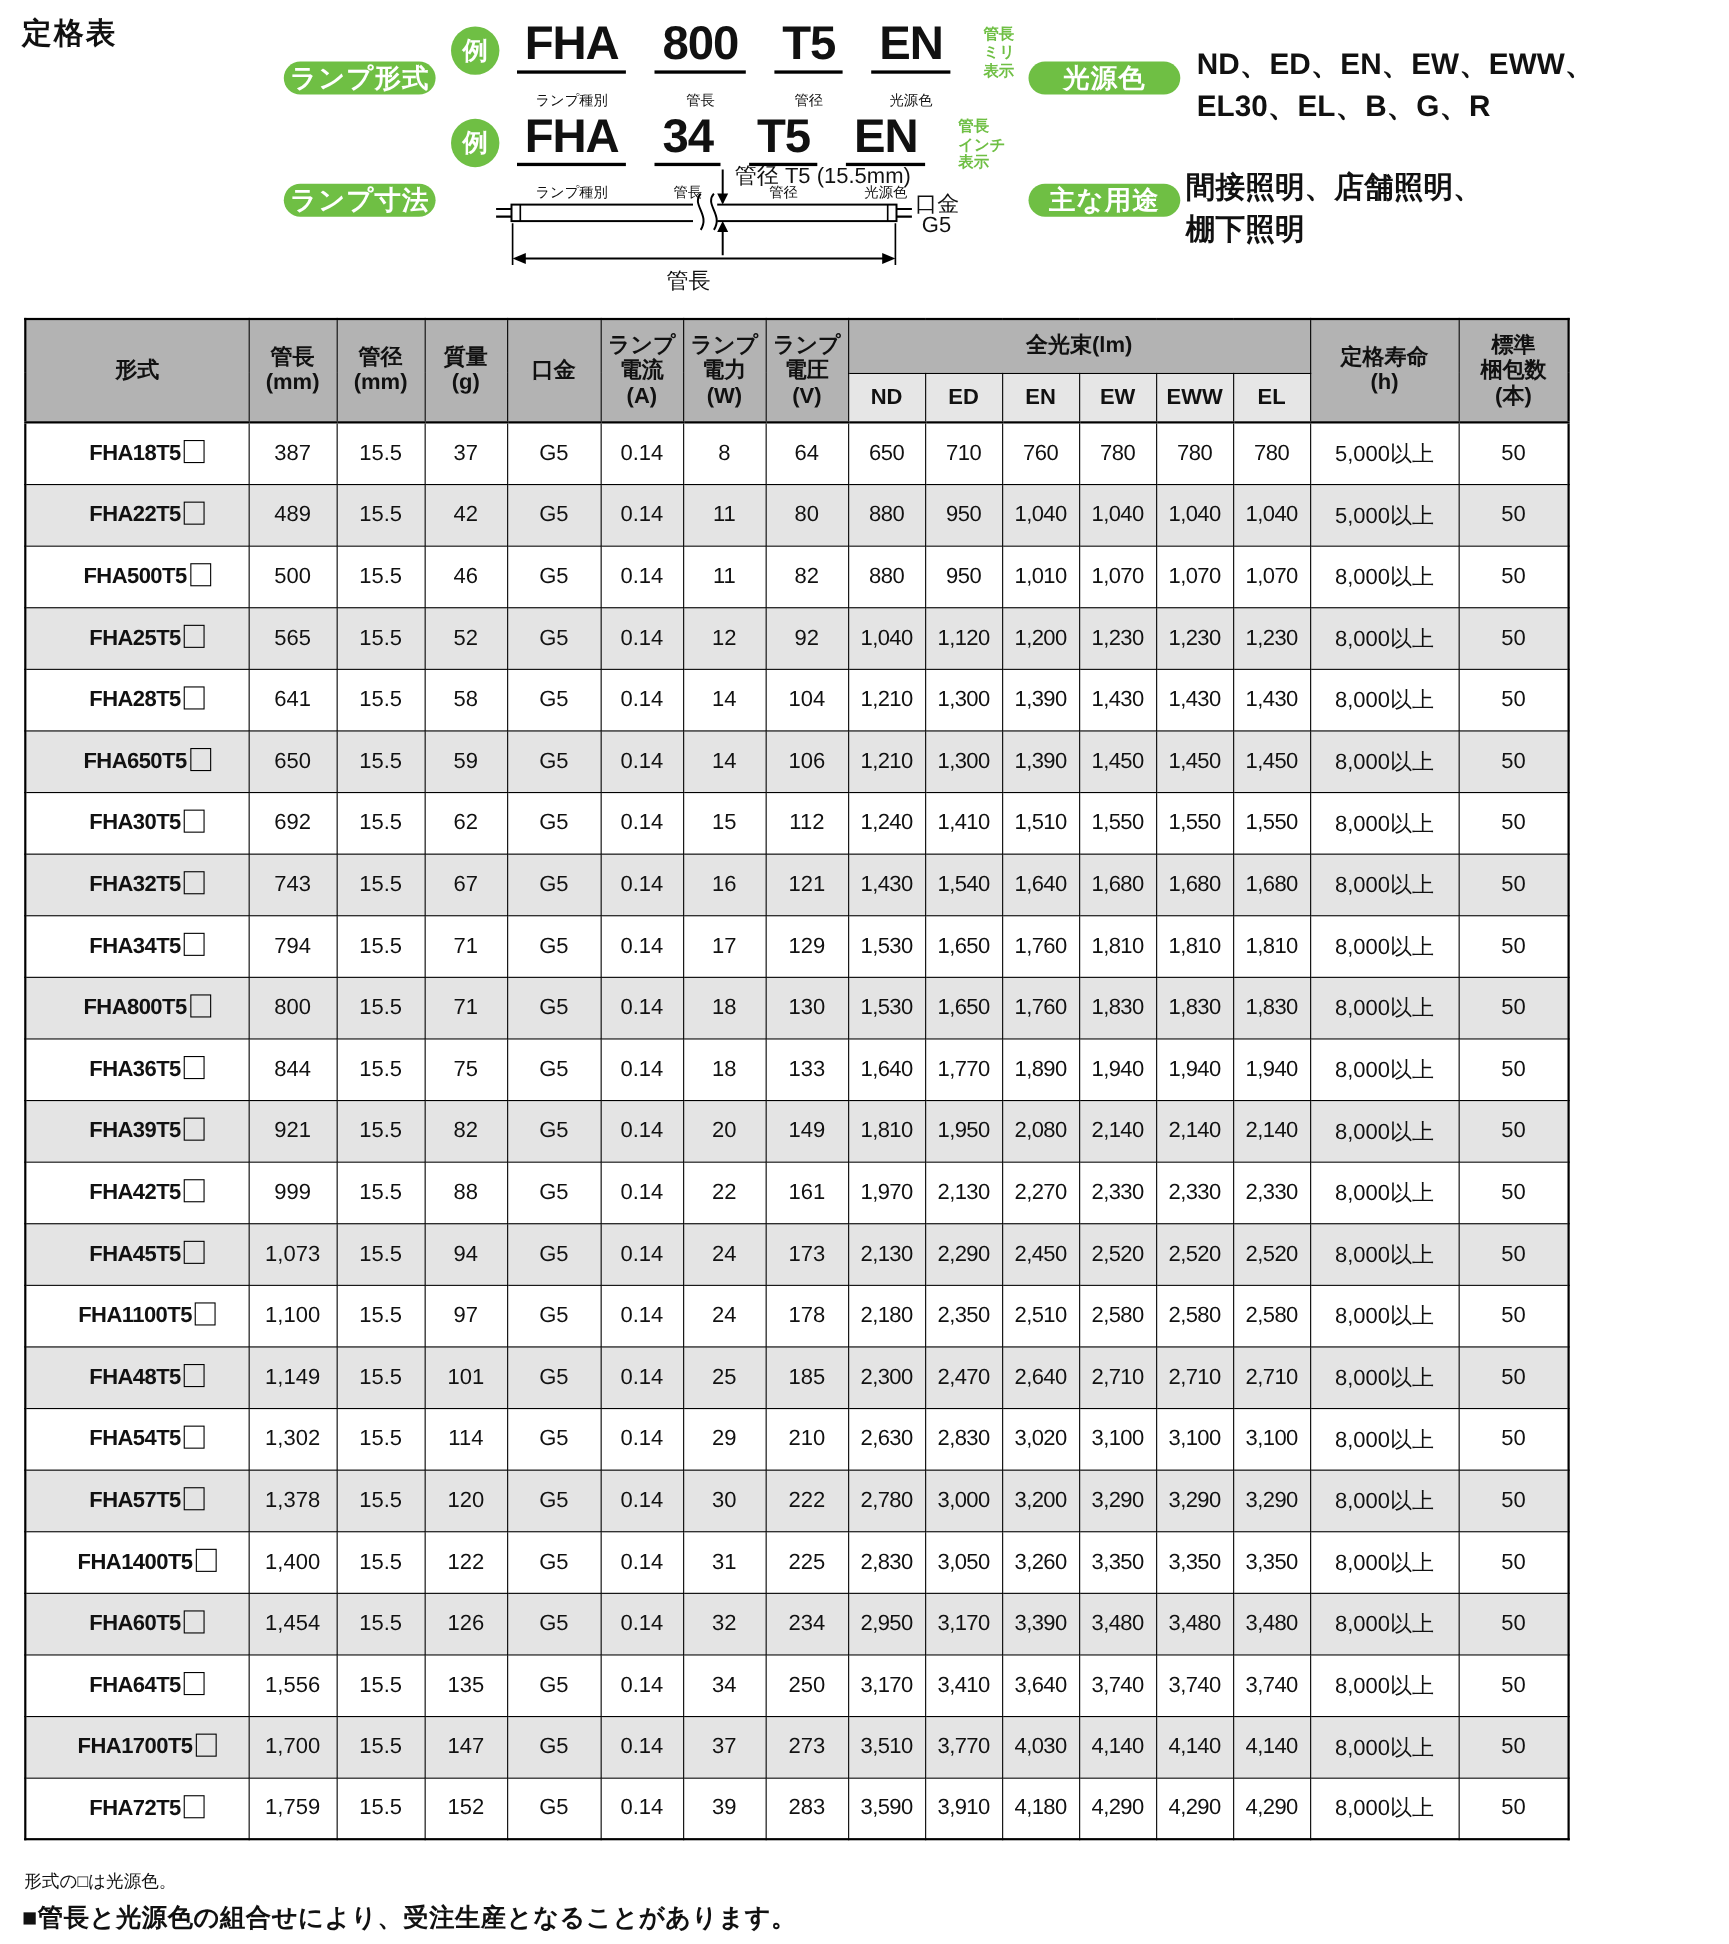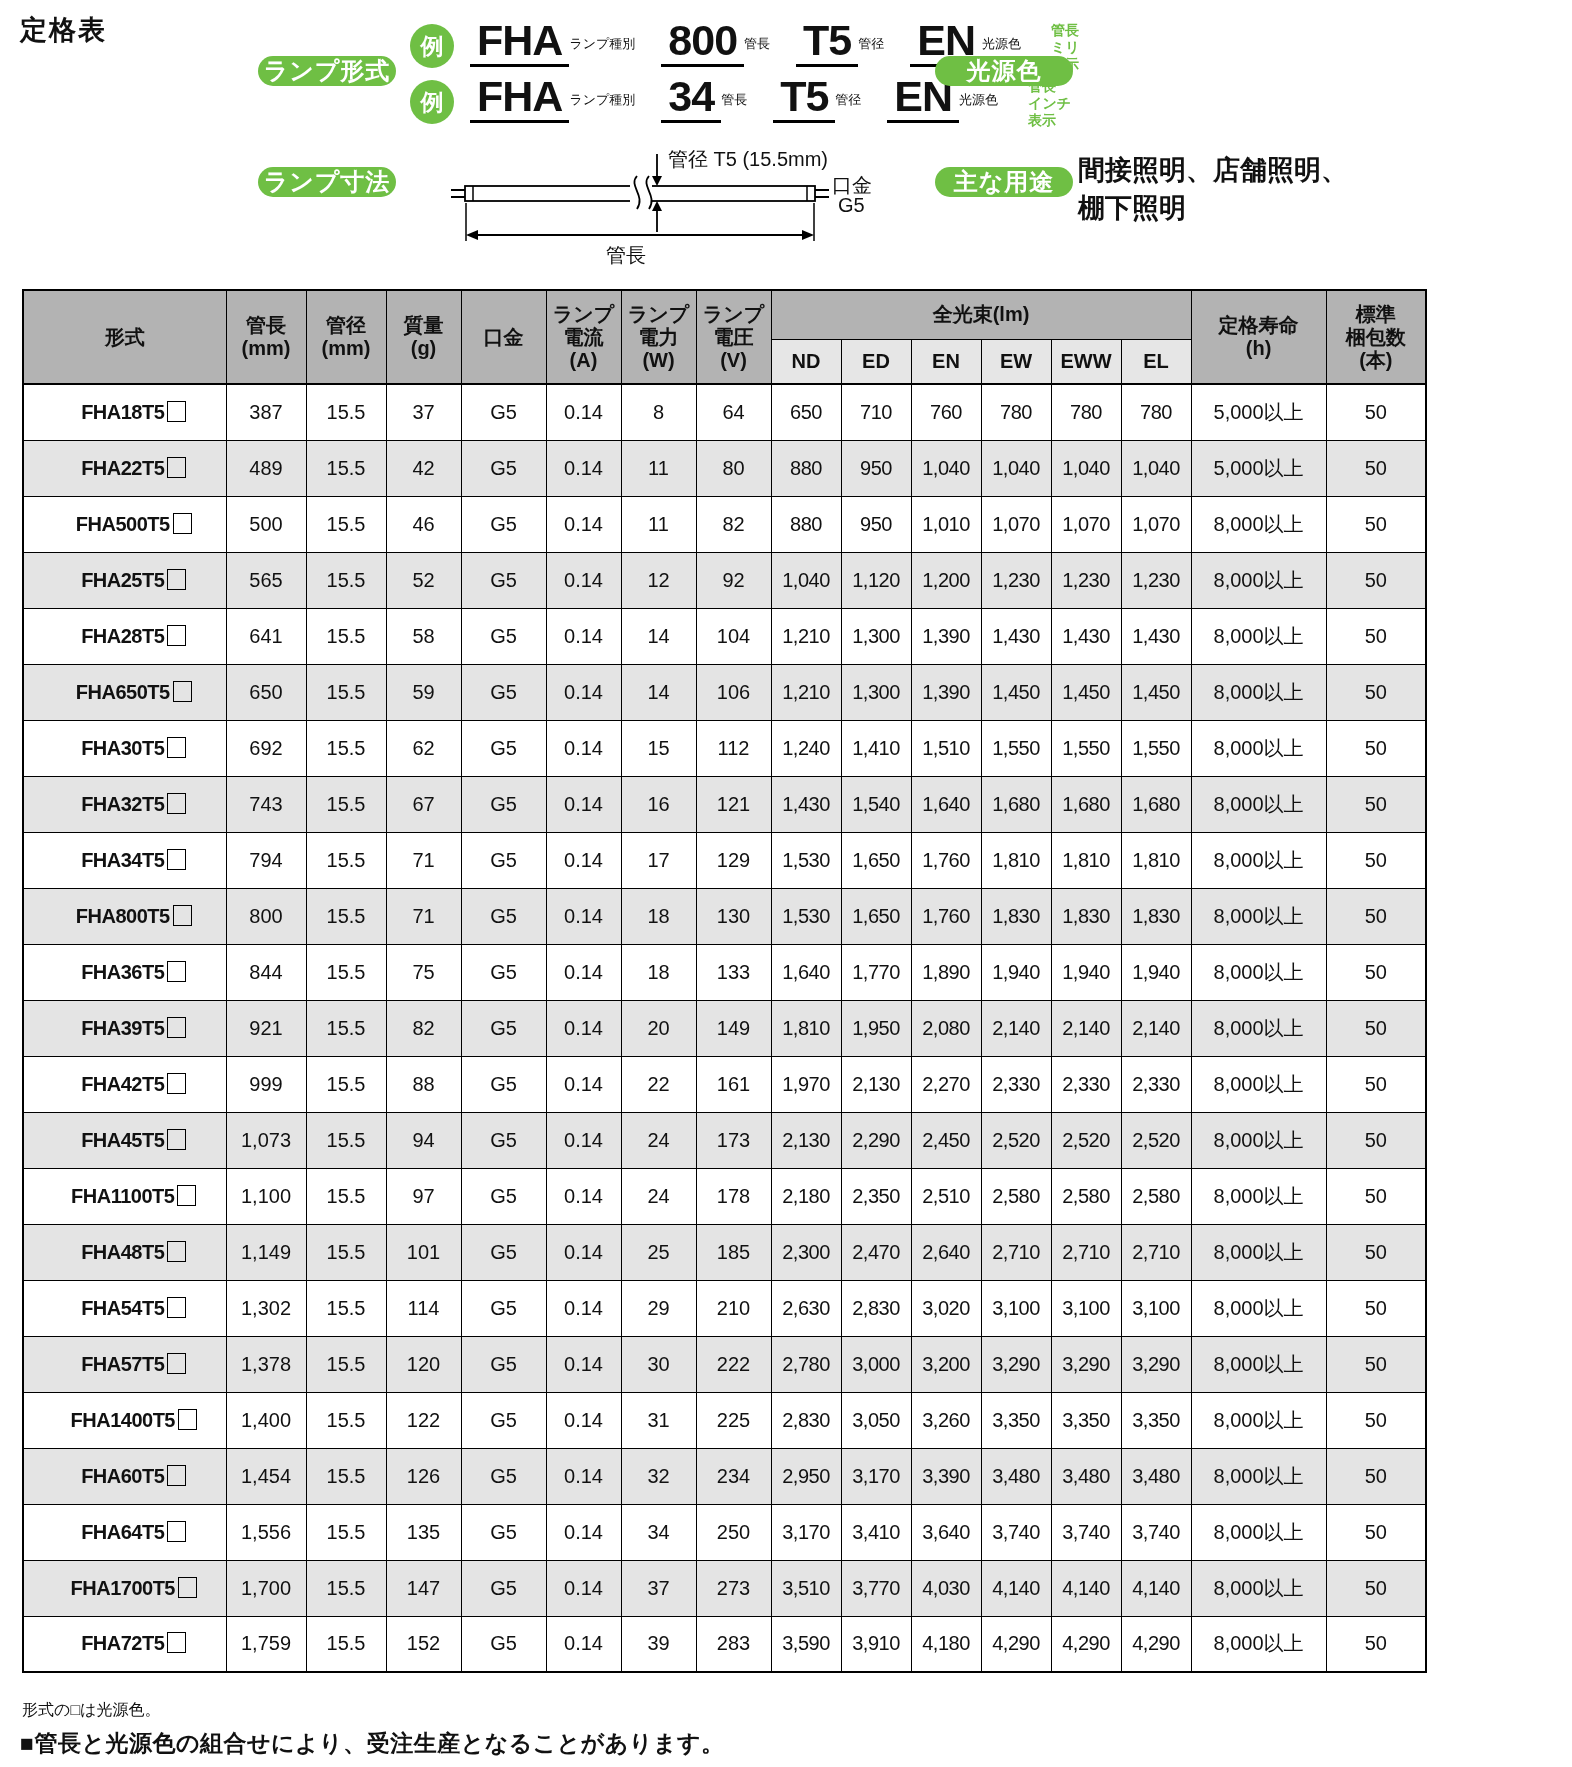--- a/index.html
+++ b/index.html
@@ -28,21 +28,21 @@
 
   
   .examples{left:410px;top:20px;}
   .ex-row{display:flex;align-items:flex-start;}
   .ex-row + .ex-row{margin-top:4px;}
   .ex-badge{
     width:44px;height:44px;border-radius:50%;background:var(--green);color:#fff;
     font-size:23px;font-weight:bold;display:flex;align-items:center;justify-content:center;
     margin-right:16px;margin-top:4px;flex:none;
   }
-  .ex-col{display:flex;margin-right:26px;}
+  .ex-col{display:flex;flex-direction:column;align-items:center;margin-right:26px;}
   .ex-big{font-size:43px;font-weight:bold;line-height:0.95;border-bottom:3px solid #000;padding:0 7px 3px;letter-spacing:-1px;}
   .ex-cap{font-size:13px;margin-top:15px;white-space:nowrap;}
   .ex-note{margin-left:4px;font-size:14px;font-weight:bold;line-height:1.2;color:var(--green);margin-top:2px;white-space:nowrap;}
 
   
   .diagram{left:420px;top:140px;width:530px;height:132px;}
   .diagram svg{position:absolute;left:0;top:0;}
   .dia-label{position:absolute;font-size:20px;white-space:nowrap;}
   .dia-diameter{left:248px;top:6px;}
   .dia-base1{left:412px;top:32px;}
@@ -179,20 +179,24 @@
       <polygon points="394,95 382,90 382,100" fill="#000"></polygon>
     </svg>
     <span class="dia-label dia-diameter">管径 T5 (15.5mm)</span>
     <span class="dia-label dia-base1">口金</span>
     <span class="dia-label dia-base2">G5</span>
     <span class="dia-label dia-length">管長</span>
   </div>
 
   <div class="abs pill" style="left:935px;top:56px;">
     <span>光源色</span>
+  </div>
+  <div class="abs legend-value lsc-value">
+    <div>ND、ED、EN、EW、EWW、</div>
+    <div>EL30、EL、B、G、R</div>
   </div>
 
   <div class="abs pill" style="left:935px;top:167px;">
     <span>主な用途</span>
   </div>
   <div class="abs legend-value use-value">
     <div>間接照明、店舗照明、</div>
     <div>棚下照明</div>
   </div>
 

